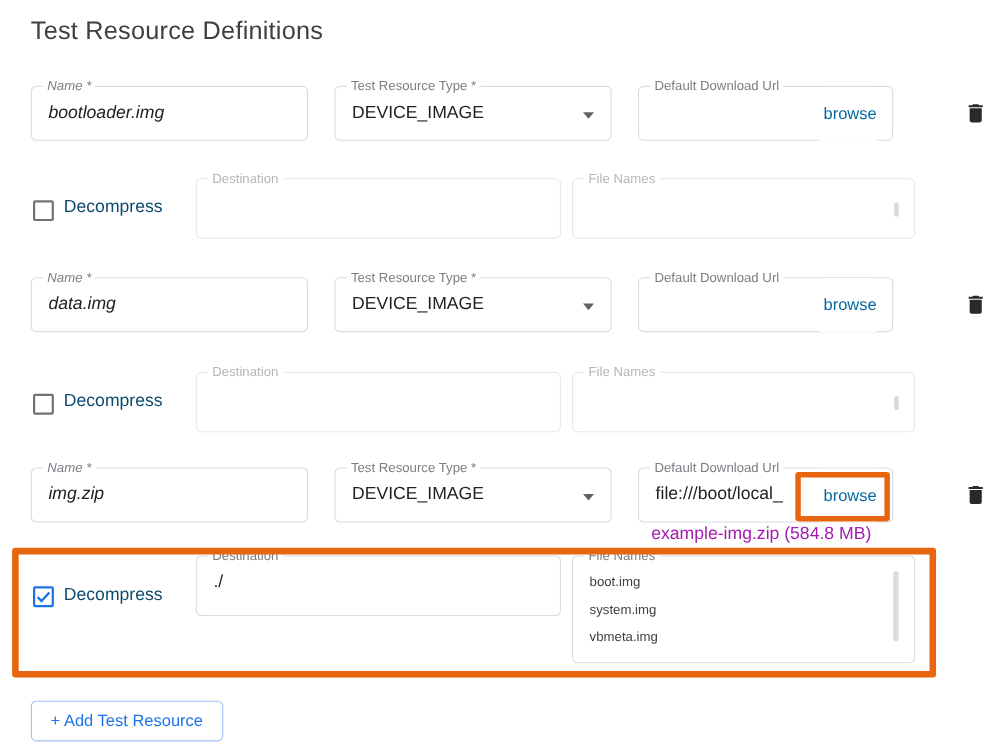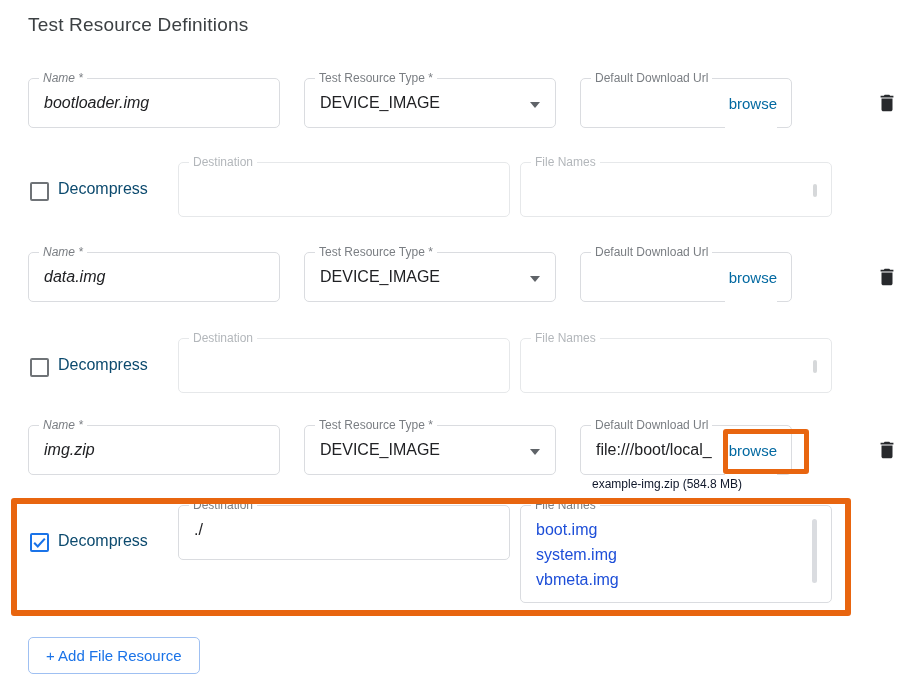--- a/index.html
+++ b/index.html
@@ -1,55 +1,55 @@
 <!DOCTYPE html>
 <html><head>
 <meta charset="utf-8">
 <style>
   html,body{margin:0;padding:0;background:#ffffff;}
   body{font-family:"Liberation Sans", sans-serif;}
   #stage{position:relative;width:916px;height:685px;background:#fff;overflow:hidden;}
 
-  .page-title{position:absolute;left:28px;top:14px;font-size:19px;color:#3c4043;letter-spacing:.2px;}
+  .page-title{position:absolute;left:28px;top:14px;font-size:23px;color:#3c4043;letter-spacing:.2px;}
 
   
   .field{position:absolute;background:#fff;border:1px solid #dadce0;border-radius:5px;box-sizing:border-box;}
   .flabel{position:absolute;top:-8px;left:10px;font-size:12px;line-height:15px;color:#7a7e83;background:#fff;padding:0 4px;white-space:nowrap;}
   .fvalue{font-size:16px;color:#202124;padding:0 15px;line-height:48px;white-space:nowrap;overflow:hidden;}
 
   .f-name{left:28px;width:252px;height:50px;font-style:italic;}
   .f-type{left:304px;width:252px;height:50px;}
-  .f-url{left:580px;width:212px;height:50px;}
+  .f-url{left:580px;width:232px;height:50px;}
   .f-url .fvalue{padding-right:86px;}
 
   .arrow{position:absolute;right:15px;top:23px;width:0;height:0;border-left:5px solid transparent;border-right:5px solid transparent;border-top:6px solid #5f6368;cursor:pointer;}
   .browse{position:absolute;right:14px;top:0;line-height:49px;font-size:15px;color:#0369a1;cursor:pointer;background:#fff;padding-left:4px;}
 
   .trash-btn{position:absolute;left:872px;width:30px;height:30px;border:none;background:transparent;padding:0;cursor:pointer;}
   .trash-btn svg{display:block;margin:auto;}
 
-  .helper{position:absolute;left:592px;top:477px;font-size:12px;color:#0f172a;}
+  .helper{position:absolute;left:592px;top:477px;font-size:16px;color:#a21caf;}
 
   
   .cbx{position:absolute;left:30px;width:15px;height:15px;border:2px solid #6f7377;border-radius:2px;background:#fff;cursor:pointer;}
   .cbx.checked{border-color:#1a73e8;}
   .cbx svg{position:absolute;left:-1px;top:-1px;}
   .dec-label{position:absolute;left:58px;font-size:16px;color:#0c4a6e;}
 
   .f-dest{left:178px;width:332px;height:55px;}
   .f-files{left:520px;width:312px;height:55px;}
   .f-files-tall{left:520px;width:312px;height:98px;}
 
   .dim{border-color:#e6e8ea;}
   .dim .flabel{color:#b3b7bb;}
 
   .scroll-pill{position:absolute;right:14px;top:21px;width:4px;height:13px;border-radius:2px;background:#d6d8da;}
   .scroll-bar{position:absolute;right:14px;top:13px;width:5px;height:64px;border-radius:2.5px;background:#dadce0;cursor:pointer;}
 
-  .files-text{padding:11px 26px 0 15px;font-size:16px;line-height:25px;color:#1d4ed8;white-space:pre-line;}
+  .files-text{padding:11px 26px 0 15px;font-size:12px;line-height:25px;color:#404040;white-space:pre-line;}
 
   
   .hl{position:absolute;border:5px solid #e8650f;border-radius:3px;pointer-events:none;box-sizing:border-box;}
   .hl-browse{left:723px;top:429px;width:86px;height:45px;}
   .hl-decompress{left:11px;top:498px;width:840px;height:118px;border-width:6px;}
 
   .add-btn{position:absolute;left:28px;top:637px;height:37px;padding:0 17px;background:#fff;border:1px solid #9fc0f2;border-radius:5px;color:#1a73e8;font-size:15px;font-family:"Liberation Sans",sans-serif;cursor:pointer;}
 </style>
 </head>
 <body>
@@ -155,15 +155,15 @@
     <span class="flabel">File Names</span>
     <div class="files-text">boot.img
 system.img
 vbmeta.img</div>
     <span class="scroll-bar"></span>
   </div>
 
   <div class="hl hl-browse"></div>
   <div class="hl hl-decompress"></div>
 
-  <button class="add-btn">+ Add File Resource</button>
+  <button class="add-btn">+ Add Test Resource</button>
 
 </div>
 
 </body></html>

